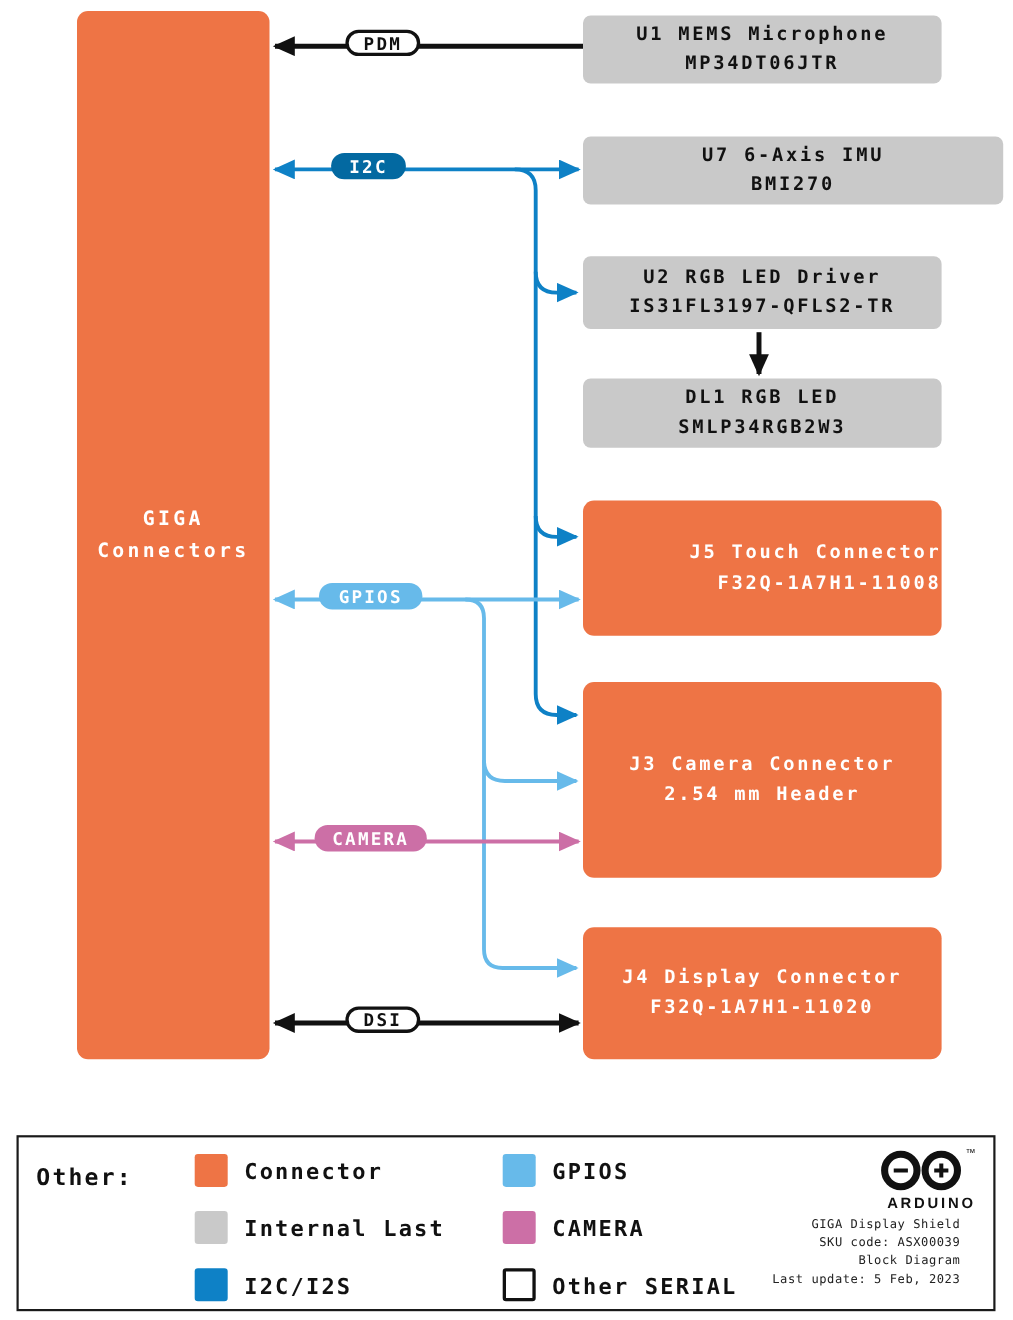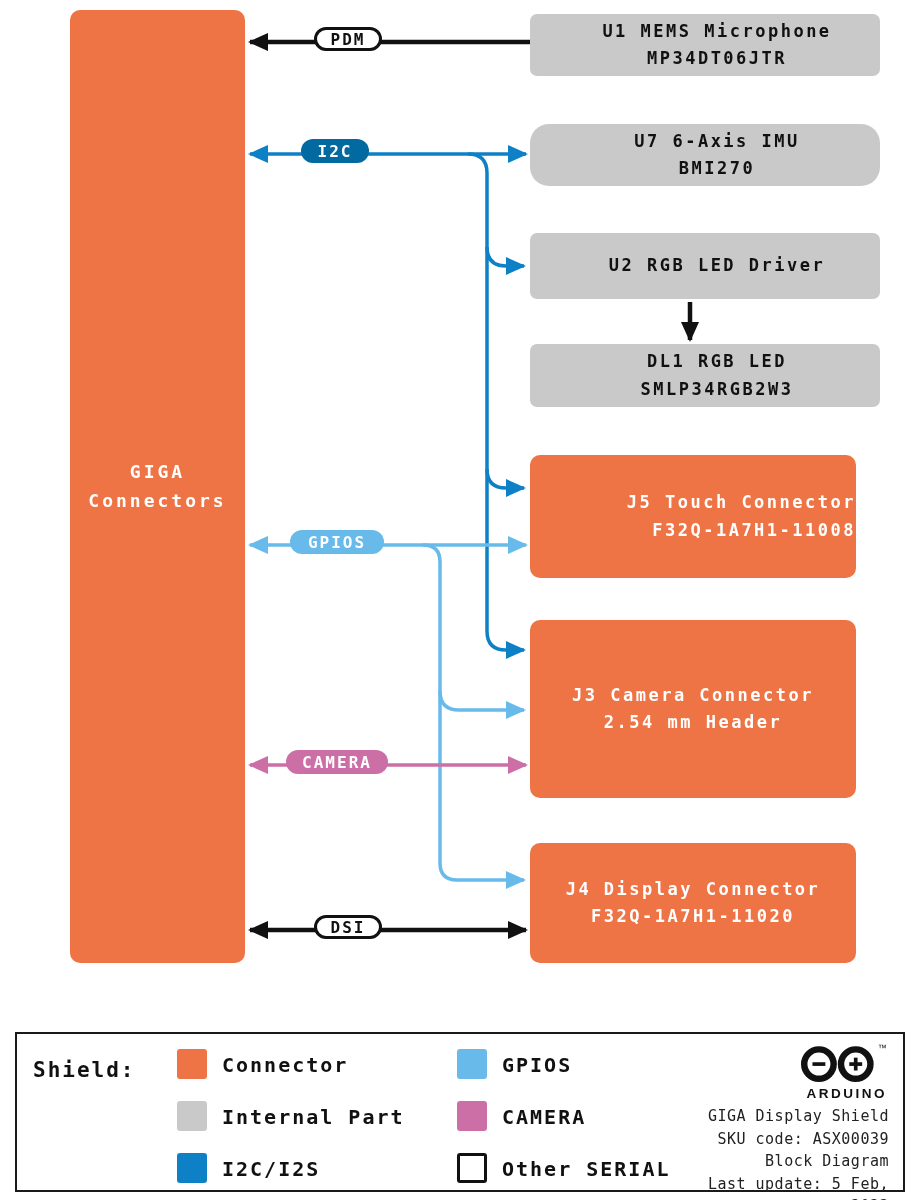--- a/index.html
+++ b/index.html
@@ -4,24 +4,24 @@
 <style>
   html,body{margin:0;padding:0;background:#fff;}
   #canvas{position:relative;width:921px;height:1200px;background:#fff;
     font-family:"DejaVu Sans Mono","Liberation Mono",monospace;}
 
   
   .block{position:absolute;display:flex;flex-direction:column;align-items:center;
     justify-content:center;text-align:center;font-weight:bold;letter-spacing:2.5px;
     font-size:17px;line-height:1.6;border-radius:7px;}
   .block.orange{background:#EE7445;color:#fff;border-radius:10px;}
-  .block.gray{background:#C9C9C9;color:#111;padding-left:24px;}
+  .block.gray{background:#C9C9C9;color:#111;}
   #giga{left:70px;top:10px;width:175px;height:953px;font-size:18px;letter-spacing:3px;justify-content:center;}
   #u1{left:530px;top:14px;width:326px;height:62px;}
-  #u7{left:530px;top:124px;width:326px;height:62px;border-radius:19px;}
+  #u7{left:530px;top:124px;width:382px;height:62px;}
   #u2{left:530px;top:233px;width:326px;height:66px;align-items:center;}
   #dl1{left:530px;top:344px;width:326px;height:63px;}
   #j5{left:530px;top:455px;width:326px;height:123px;align-items:flex-end;}
   #j3{left:530px;top:620px;width:326px;height:178px;}
   #j4{left:530px;top:843px;width:326px;height:120px;}
 
   
   #wires{position:absolute;left:0;top:0;pointer-events:none;}
 
   
@@ -52,21 +52,21 @@
   .col2.sw{left:440px;} .col2.lb{left:485px;}
   .row1.sw{top:15px;} .row1.lb{top:19px;}
   .row2.sw{top:67px;} .row2.lb{top:71px;}
   .row3.sw{top:119px;}.row3.lb{top:123px;}
 
   
   #brand{position:absolute;right:10px;top:8px;width:215px;text-align:right;}
   #brand-logo{width:92px;margin:0 6px 0 auto;display:block;}
   #brand-name{font-family:"Liberation Sans",sans-serif;font-weight:bold;font-size:13.5px;
     letter-spacing:2.5px;color:#111;margin:0 6px 4px auto;width:92px;}
-  .brand-info{font-size:15px;line-height:1.5;color:#222;letter-spacing:0.5px;margin-right:4px;}
+  .brand-info{font-size:11px;line-height:1.5;color:#222;letter-spacing:0.5px;margin-right:20px;}
 </style>
 </head>
 <body>
 
 <div id="canvas">
 
   <div class="block orange" id="giga">
     <div>GIGA</div>
     <div>Connectors</div>
   </div>
@@ -76,20 +76,21 @@
     <div>MP34DT06JTR</div>
   </div>
 
   <div class="block gray" id="u7">
     <div>U7 6-Axis IMU</div>
     <div>BMI270</div>
   </div>
 
   <div class="block gray" id="u2">
     <div>U2 RGB LED Driver</div>
+    <div>IS31FL3197-QFLS2-TR</div>
   </div>
 
   <div class="block gray" id="dl1">
     <div>DL1 RGB LED</div>
     <div>SMLP34RGB2W3</div>
   </div>
 
   <div class="block orange" id="j5">
     <div>J5 Touch Connector</div>
     <div>F32Q-1A7H1-11008</div>
@@ -144,27 +145,27 @@
     <path d="M 690 302 V 340" stroke="#111" stroke-width="4.5" fill="none" marker-end="url(#m-black)"></path>
   </svg>
 
   <div class="pill outline" id="pill-pdm">PDM</div>
   <div class="pill" id="pill-i2c">I2C</div>
   <div class="pill" id="pill-gpios">GPIOS</div>
   <div class="pill" id="pill-camera">CAMERA</div>
   <div class="pill outline" id="pill-dsi">DSI</div>
 
   <div id="legend">
-    <div id="legend-title">Shield:</div>
+    <div id="legend-title">Other:</div>
 
     <div class="swatch sw-orange col1 row1 sw"></div>
     <div class="lg-label col1 row1 lb">Connector</div>
 
     <div class="swatch sw-gray col1 row2 sw"></div>
-    <div class="lg-label col1 row2 lb">Internal Part</div>
+    <div class="lg-label col1 row2 lb">Internal Last</div>
 
     <div class="swatch sw-dblue col1 row3 sw"></div>
     <div class="lg-label col1 row3 lb">I2C/I2S</div>
 
     <div class="swatch sw-lblue col2 row1 sw"></div>
     <div class="lg-label col2 row1 lb">GPIOS</div>
 
     <div class="swatch sw-pink col2 row2 sw"></div>
     <div class="lg-label col2 row2 lb">CAMERA</div>
 

